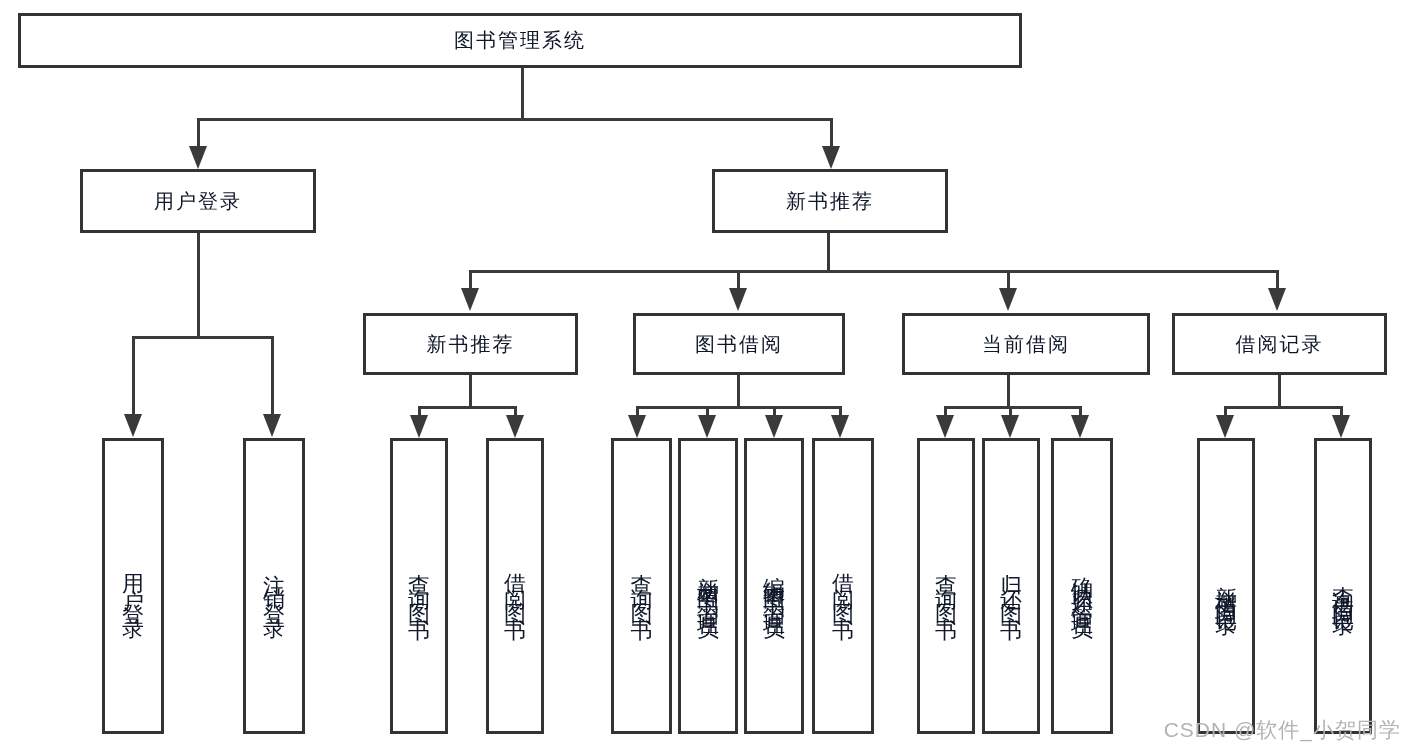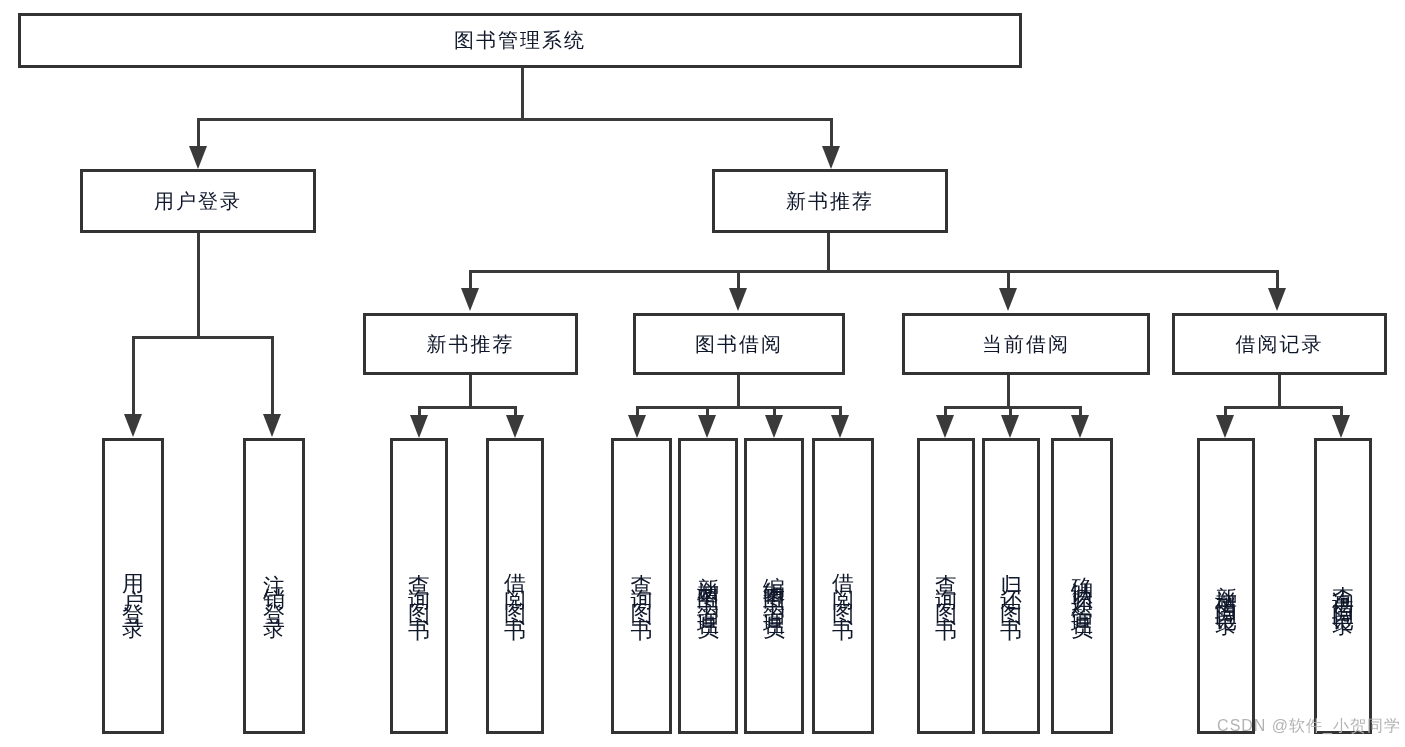--- a/index.html
+++ b/index.html
@@ -45,21 +45,21 @@
     position:absolute;
     width:0;height:0;
     border-left:9px solid transparent;
     border-right:9px solid transparent;
     border-top:23px solid #3a3a3a;
   }
   .watermark{
     position:absolute;
     top:716px;
     right:4px;
-    font-size:16px;
+    font-size:21px;
     color:#b3b3b3;
     letter-spacing:1px;
     z-index:5;
     text-align:right;
   }
 </style>
 </head>
 <body>
 
 <div id="stage">

